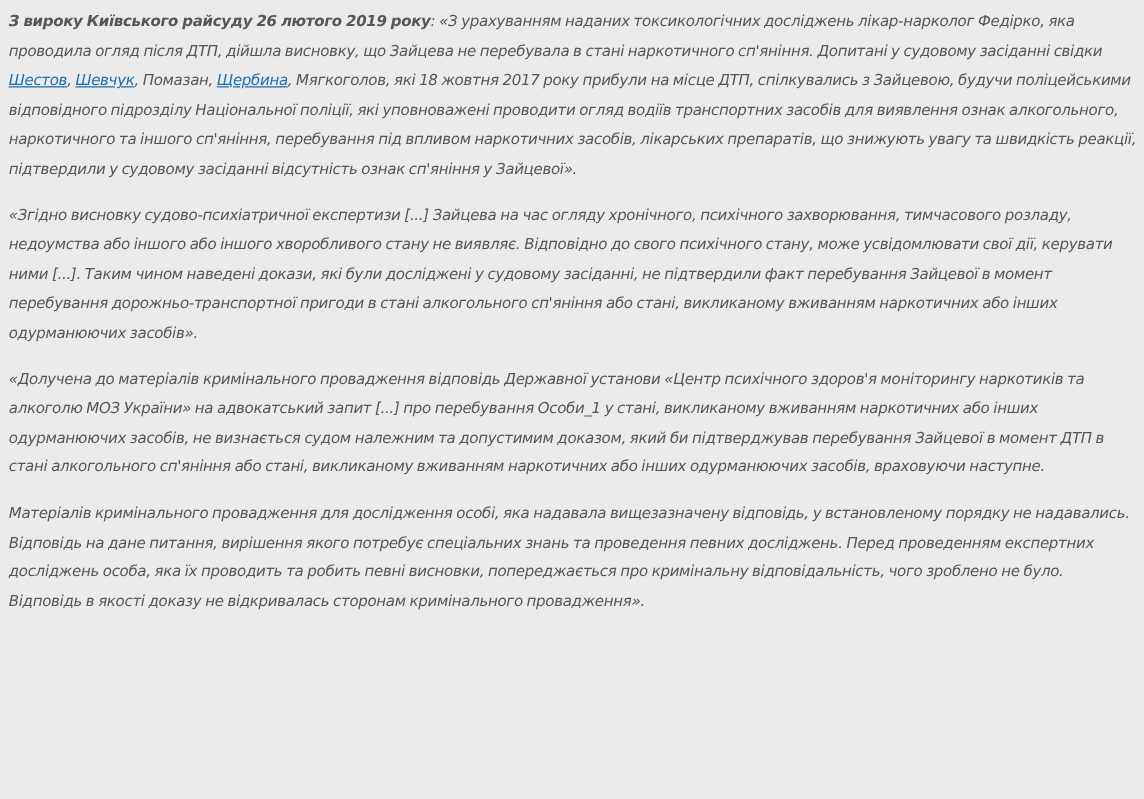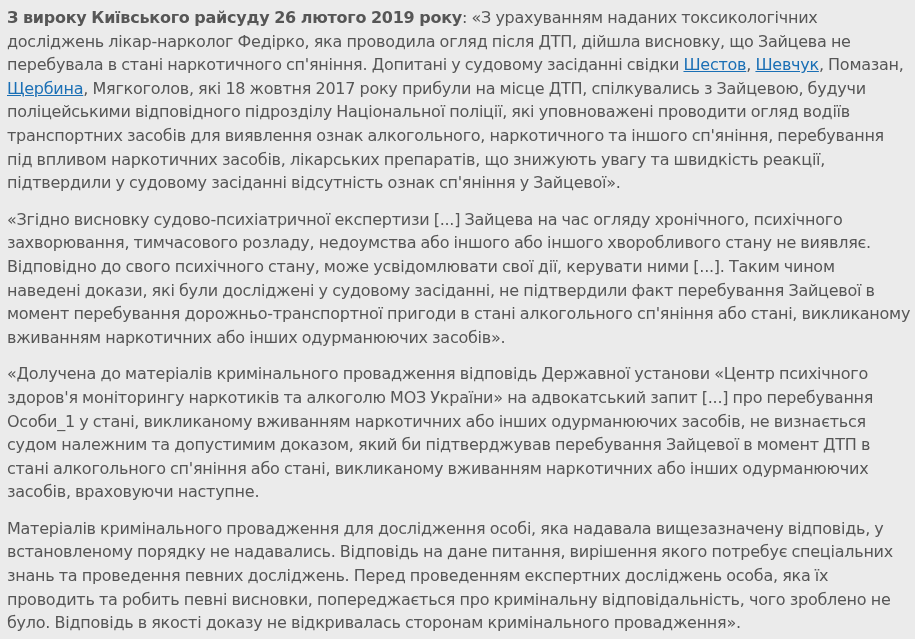--- a/index.html
+++ b/index.html
@@ -13,21 +13,22 @@
       overflow: hidden;
       font-family: "DejaVu Sans", sans-serif;
       color: #565656;
     }
     .quote {
       padding: 6px 0 0 7px;
       width: 905px;
     }
     .para {
       margin: 0 0 13px 0;
-      font-size: 16px;
+      font-style: italic;
+      font-size: 12px;
       line-height: 23.6px;
       letter-spacing: -0.25px;
       word-spacing: -0.5px;
     }
     .lead {
       font-weight: bold;
     }
     a.person-link {
       color: #1a6fb5;
       text-decoration: underline;

